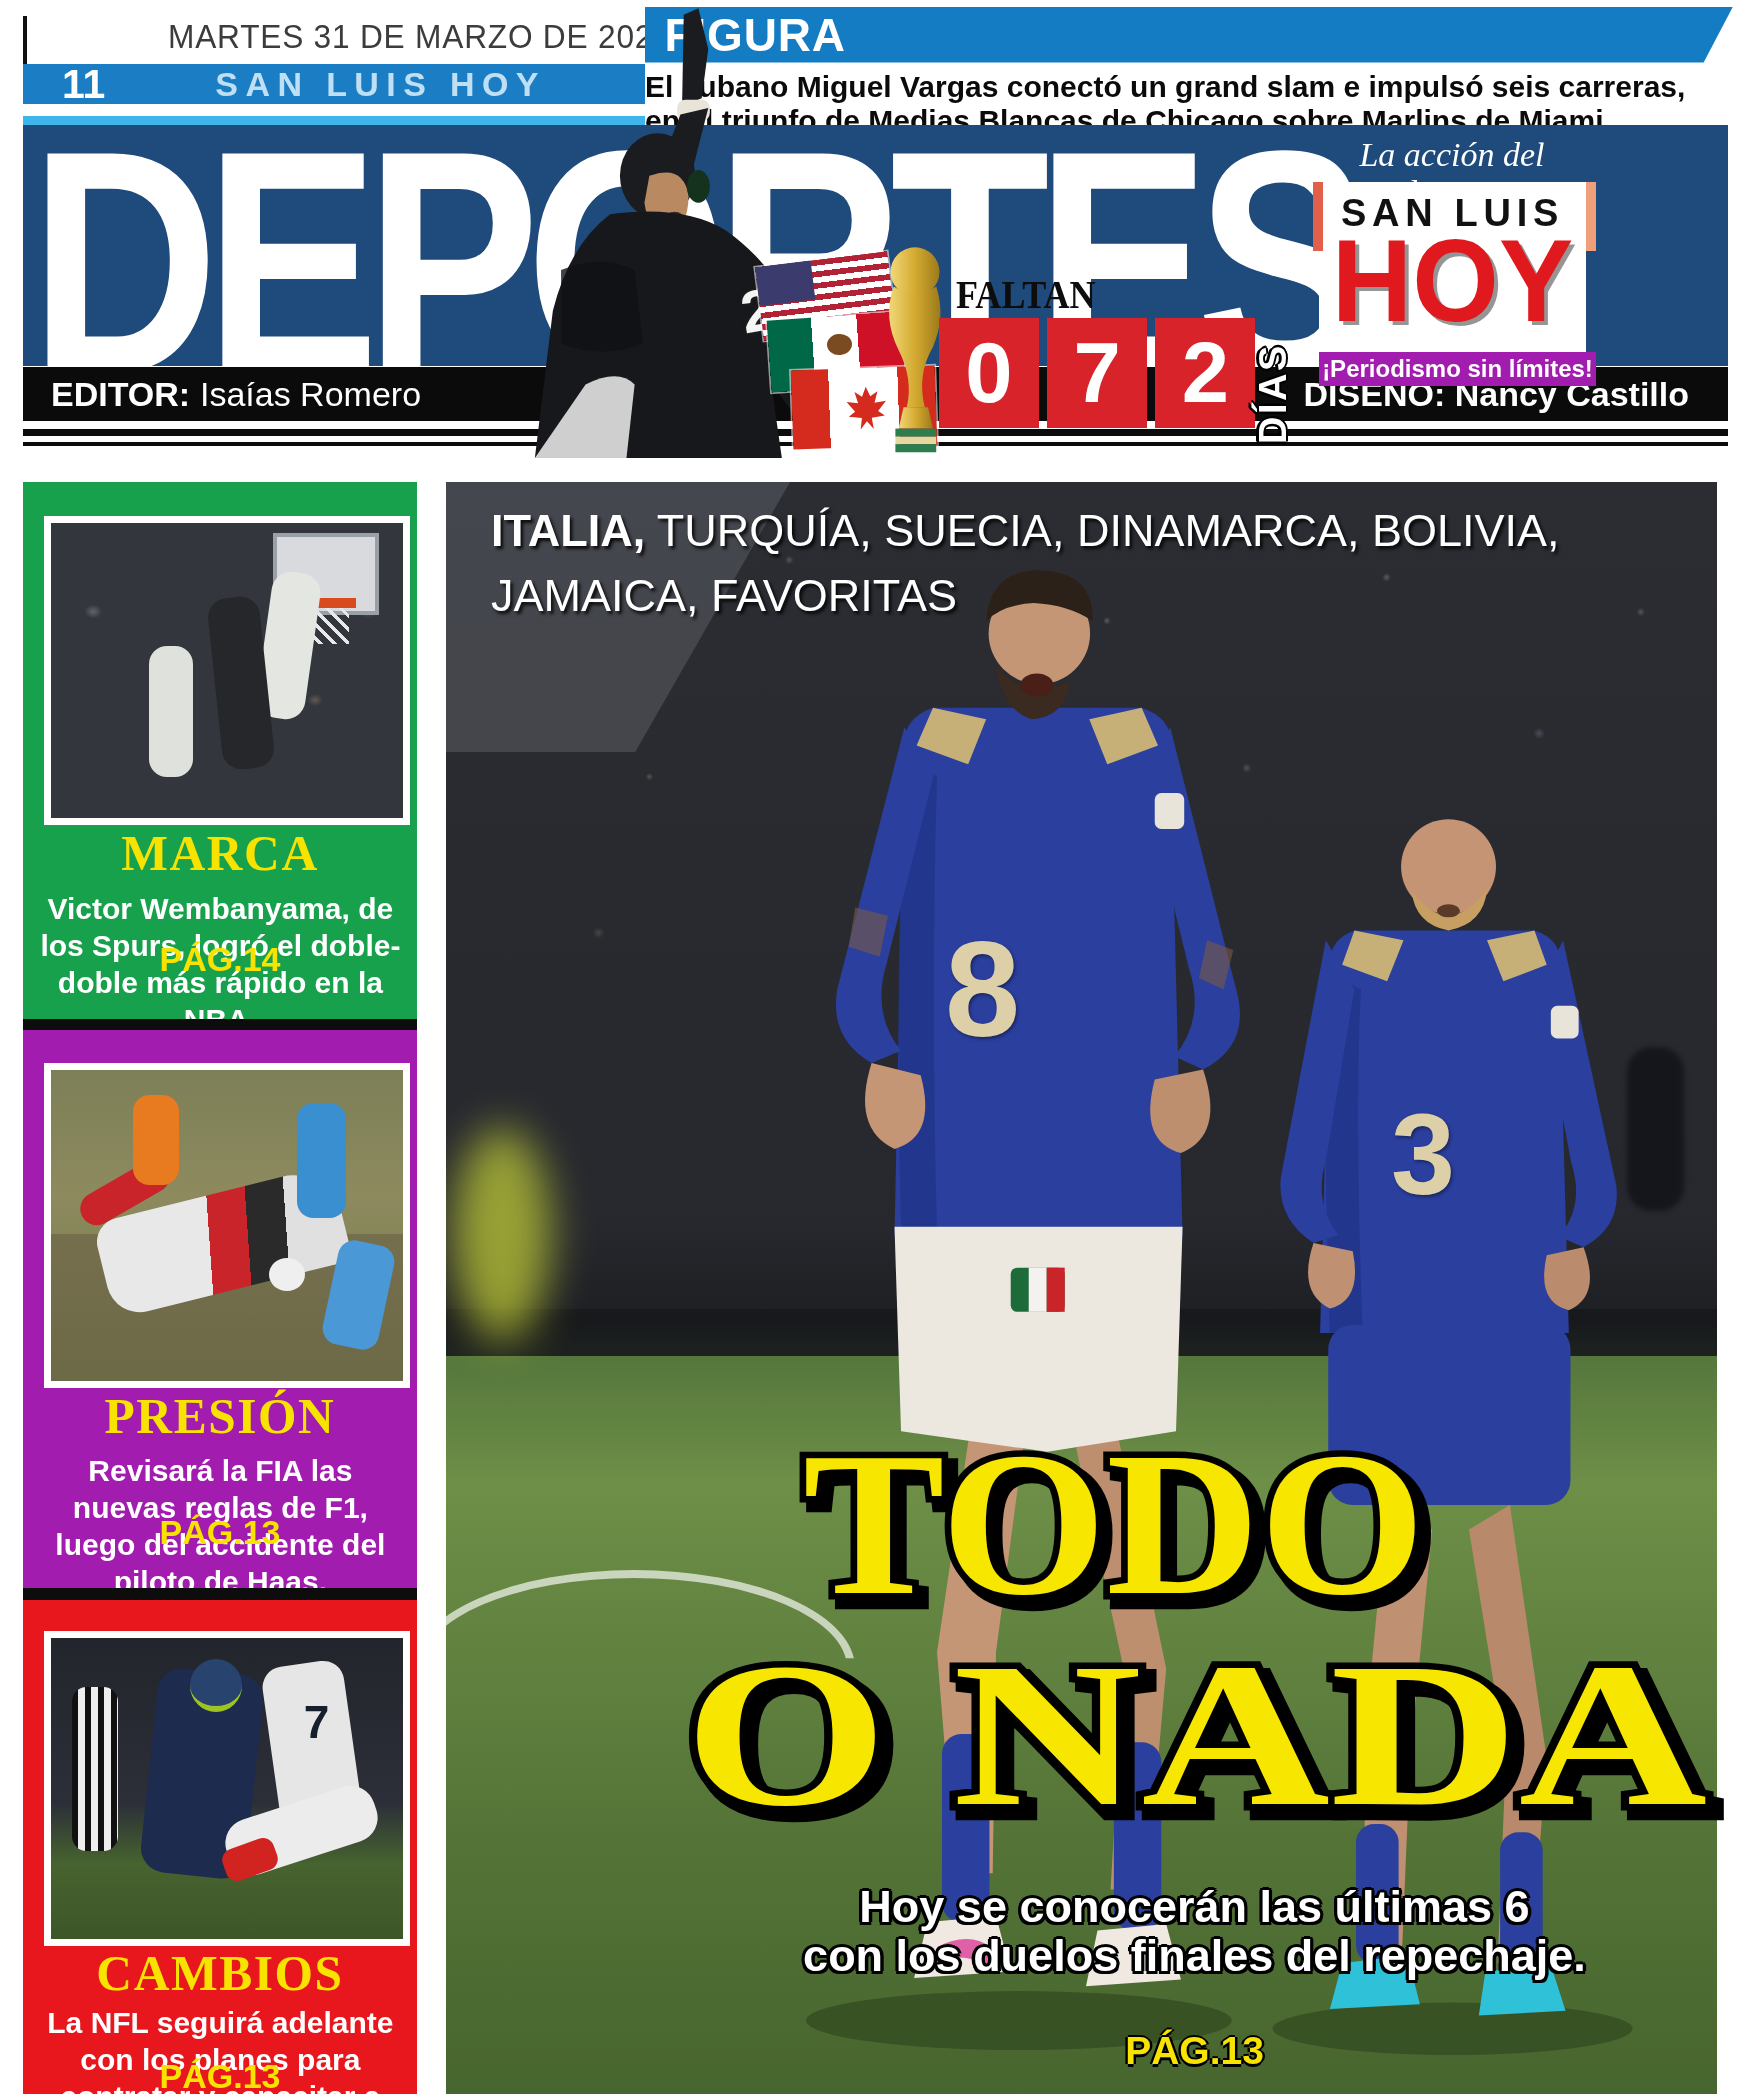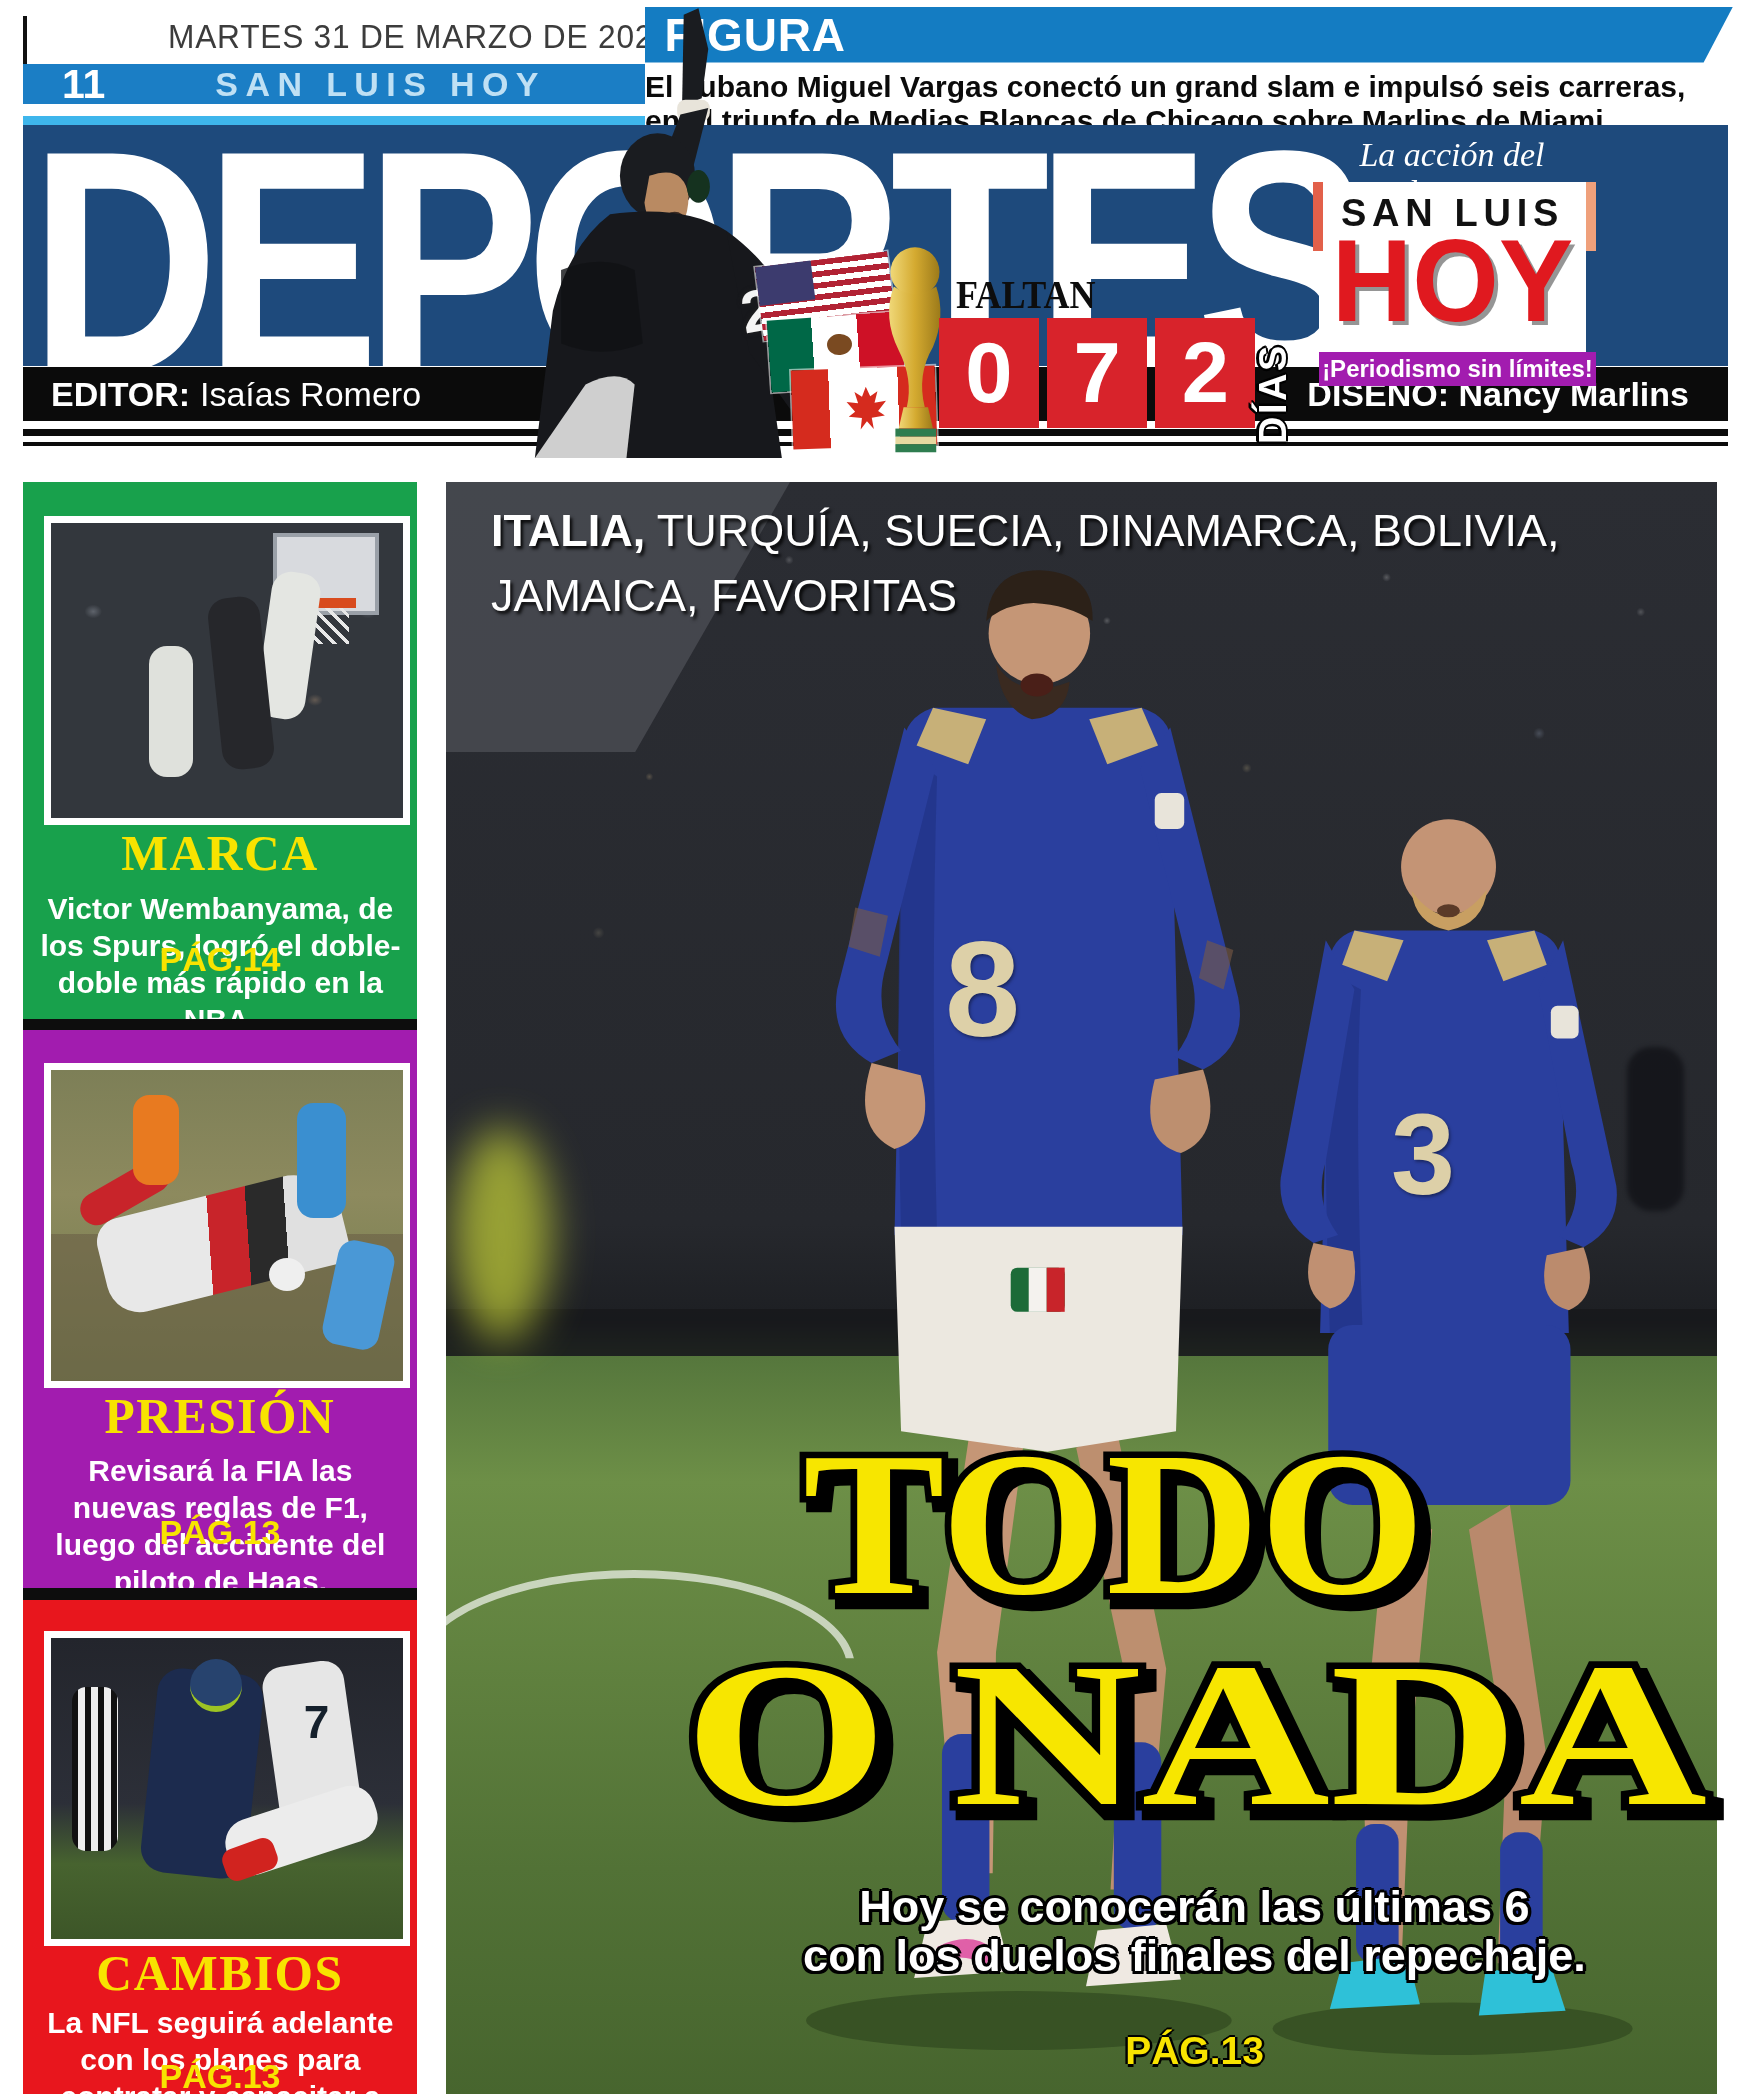--- a/index.html
+++ b/index.html
@@ -211,21 +211,21 @@
   </div>
   <div class="abs logo-accent-l"></div>
   <div class="abs logo-accent-r"></div>
   <div class="abs logo-slogan">¡Periodismo sin límites!</div>
 
   <div class="abs editor-bar">
     <span class="editor-label">EDITOR:</span>
     <span class="editor-name">Isaías Romero</span>
     <span class="design-wrap">
       <span>DISEÑO:</span>
-      <span>Nancy Marlins</span>
+      <span>Nancy Castillo</span>
     </span>
   </div>
   <div class="abs rule-a"></div>
   <div class="abs rule-b"></div>
 
   <div class="abs story" style="top:482px;height:661px;background:#18a14c;">
     <div class="story-photo" style="top:34px;height:295px;background:#33373d;">
       <div class="ph-layer" style="left:0;top:0;width:100%;height:100%;opacity:.8;
         background:radial-gradient(14.7px 11.5px at 12% 30%,#6a6f78,transparent 60%),
                    radial-gradient(13px 9.8px at 30% 55%,#8a8078,transparent 60%),

